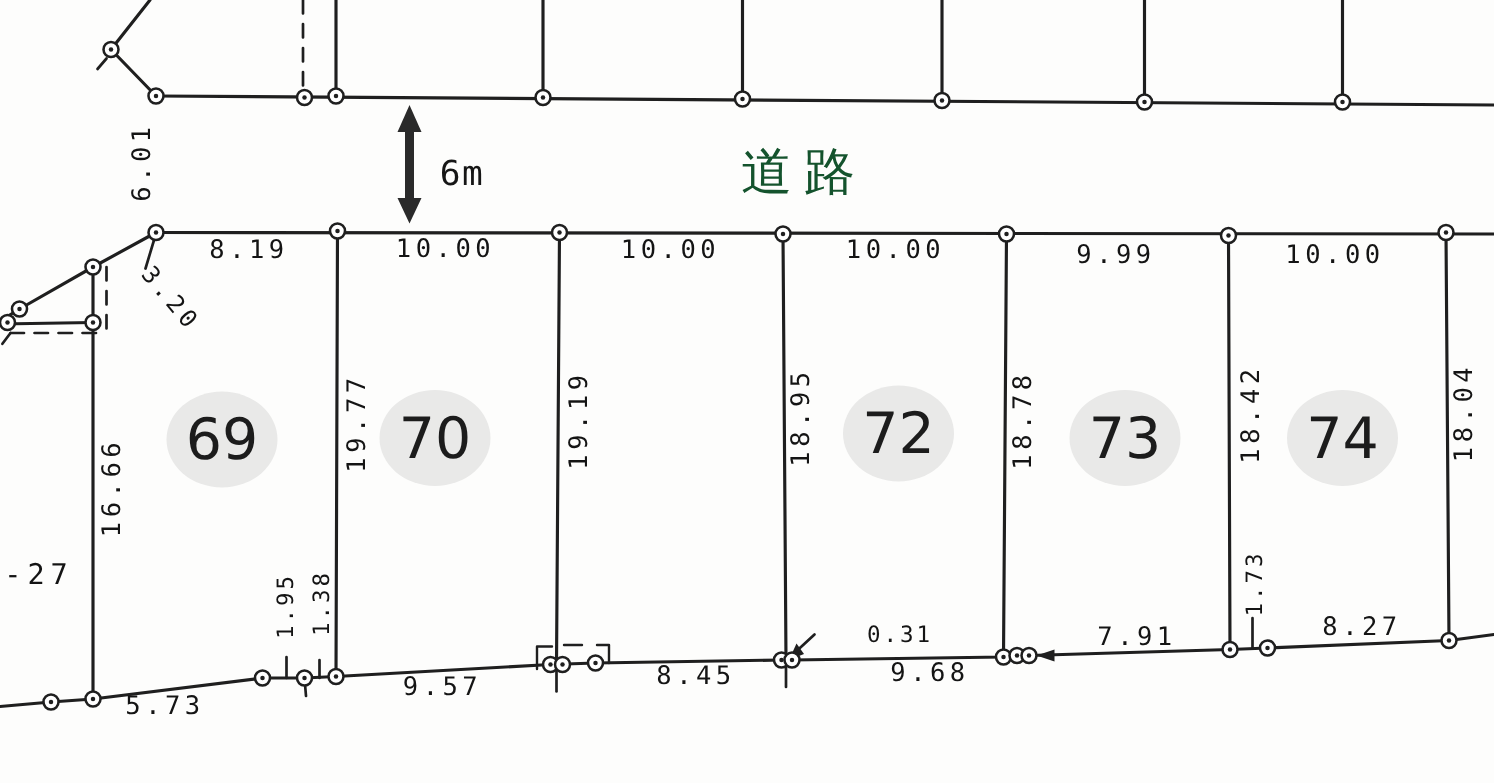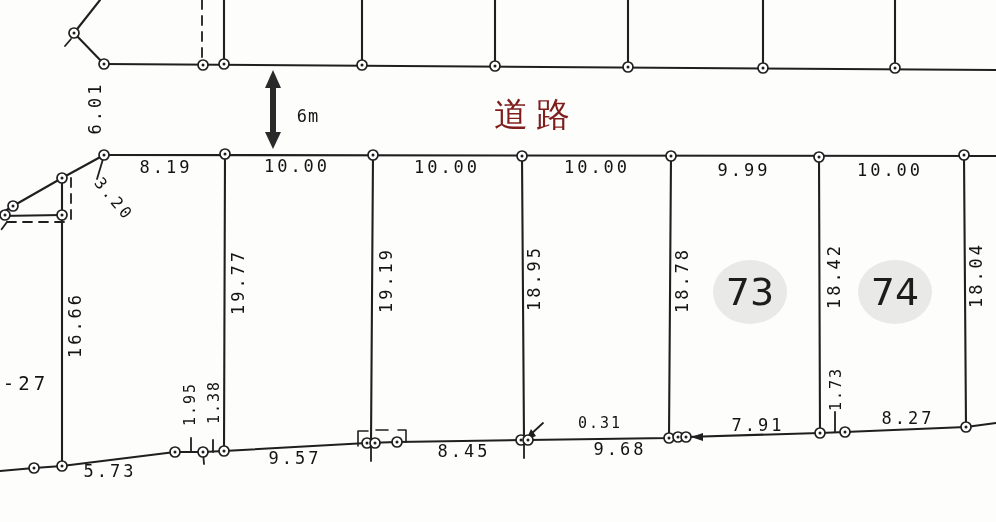--- a/index.html
+++ b/index.html
@@ -13,25 +13,25 @@
     font-size:17px;letter-spacing:3px;white-space:nowrap;color:#141414;
   }
   .lbl.v{transform:translate(-50%,-50%) rotate(-90deg);}
   .lbl.small{font-size:15px;letter-spacing:2px;}
   .lbl.small.v{transform:translate(-50%,-50%) rotate(-90deg);}
   .lbl.diag{transform:translate(-50%,-50%) rotate(50deg);font-size:16px;}
   .lbl.edge{font-size:19px;letter-spacing:4px;}
   .road-name{
     position:absolute;transform:translate(-50%,-50%);
     font-family:Liberation Sans, sans-serif;
-    font-size:34px;letter-spacing:8px;color:#7f1d1d;white-space:nowrap;
+    font-size:34px;letter-spacing:8px;color:#14532d;white-space:nowrap;
   }
   .m-label{
     position:absolute;transform:translate(-50%,-50%);
-    font-size:17px;letter-spacing:1px;color:#161616;white-space:nowrap;
+    font-size:23px;letter-spacing:1px;color:#161616;white-space:nowrap;
   }
   .bubble{
     position:absolute;width:74px;height:64px;border-radius:50%;
     background:#e9e9e8;transform:translate(-50%,-50%);
     display:flex;align-items:center;justify-content:center;
     font-family:"DejaVu Sans","Liberation Sans",sans-serif;
     font-size:38px;color:#1c1c1c;
   }
 </style>
 </head>
@@ -179,20 +179,29 @@
   <div class="lbl" style="left:758px;top:425px">7.91</div>
   <div class="lbl" style="left:908px;top:418px">8.27</div>
 
   <div class="lbl diag" style="left:114px;top:199px">3.20</div>
   <div class="lbl small v" style="left:190px;top:404px">1.95</div>
   <div class="lbl small v" style="left:214px;top:402px">1.38</div>
   <div class="lbl small" style="left:600px;top:423px">0.31</div>
   <div class="lbl small v" style="left:836px;top:389px">1.73</div>
   <div class="lbl edge" style="left:26px;top:383px">-27</div>
 
+  <div class="bubble" style="left:148px;top:293px">
+    <span>69</span>
+  </div>
+  <div class="bubble" style="left:290px;top:292px">
+    <span>70</span>
+  </div>
+  <div class="bubble" style="left:599px;top:289px">
+    <span>72</span>
+  </div>
   <div class="bubble" style="left:750px;top:292px">
     <span>73</span>
   </div>
   <div class="bubble" style="left:895px;top:292px">
     <span>74</span>
   </div>
 
 </div>
 
 </body></html>

